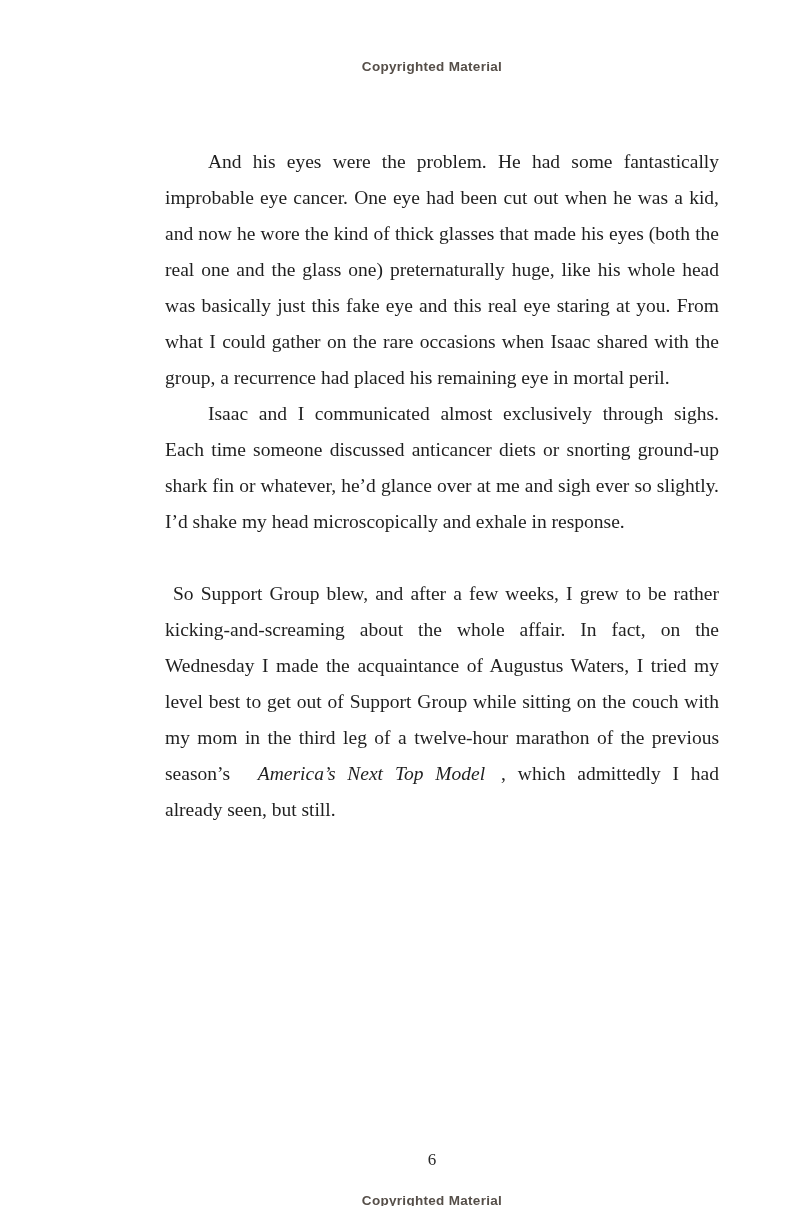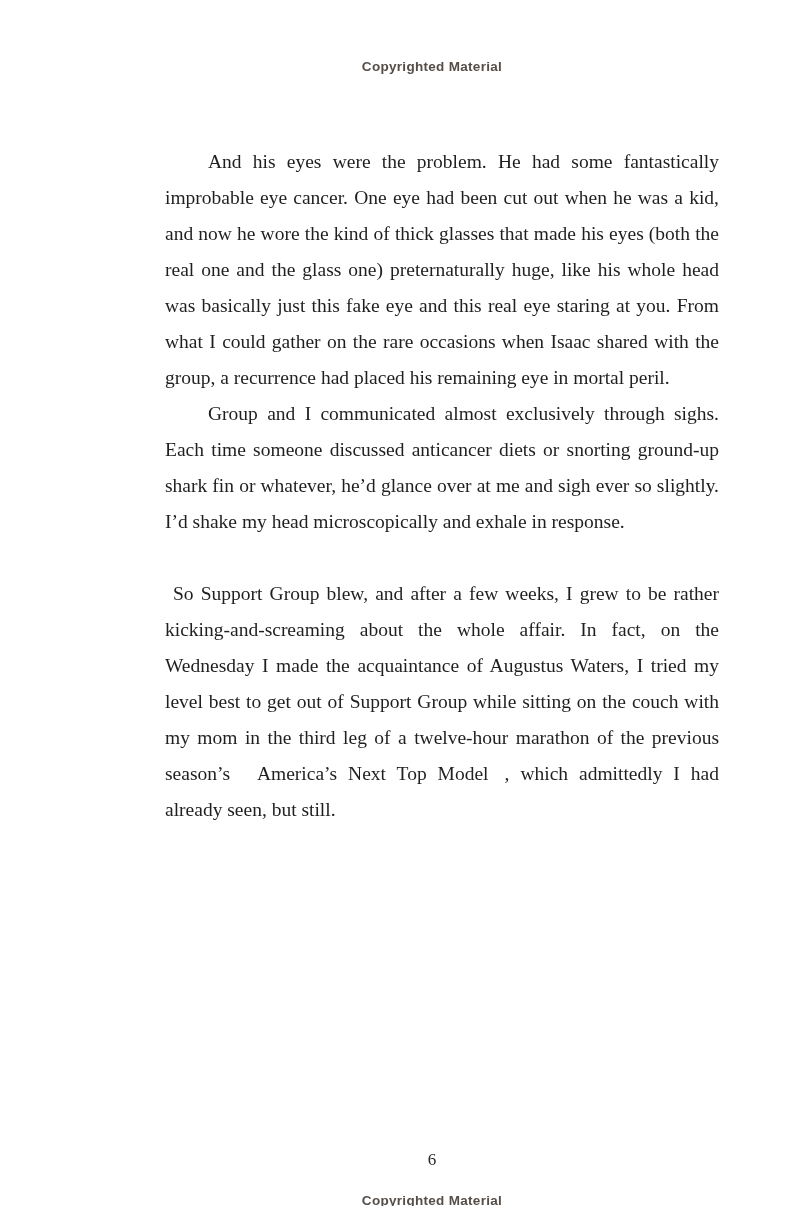--- a/index.html
+++ b/index.html
@@ -54,20 +54,21 @@
     margin: 0;
   }
   .text-block p.indented {
     text-indent: 43px;
   }
   .text-block p.section-start {
     margin-top: 36px;
     text-indent: 0;
   }
   .italic {
+    font-style: italic;
   }
   .page-number {
     position: absolute;
     top: 1118px;
     left: 0;
     width: 100%;
     text-align: center;
     font-family: "Liberation Serif", serif;
     font-size: 17px;
     color: #2a2a2a;
@@ -88,21 +89,21 @@
 </head>
 <body>
 
 <div class="page">
 
   <div class="top-notice">Copyrighted Material</div>
 
 
   <div class="text-block">
     <p class="indented">And his eyes were the problem. He had some fantastically improbable eye cancer. One eye had been cut out when he was a kid, and now he wore the kind of thick glasses that made his eyes (both the real one and the glass one) preternaturally huge, like his whole head was basically just this fake eye and this real eye staring at you. From what I could gather on the rare occasions when Isaac shared with the group, a recurrence had placed his remaining eye in mortal peril.</p>
-    <p class="indented">Group and I communicated almost exclusively through sighs. Each time someone discussed anticancer diets or snorting ground-up shark fin or whatever, he’d glance over at me and sigh ever so slightly. I’d shake my head microscopically and exhale in response.</p>
+    <p class="indented">Isaac and I communicated almost exclusively through sighs. Each time someone discussed anticancer diets or snorting ground-up shark fin or whatever, he’d glance over at me and sigh ever so slightly. I’d shake my head microscopically and exhale in response.</p>
     <p class="section-start"><span>So Support Group blew, and after a few weeks, I grew to be rather kicking-and-screaming about the whole affair. In fact, on the Wednesday I made the acquaintance of Augustus Waters, I tried my level best to get out of Support Group while sitting on the couch with my mom in the third leg of a twelve-hour marathon of the previous season’s </span><span class="italic">America’s Next Top Model</span><span>, which admittedly I had already seen, but still.</span></p>
   </div>
 
   <div class="page-number">6</div>
 
   <div class="bottom-notice">Copyrighted Material</div>
 
 </div>
 
 </body></html>

